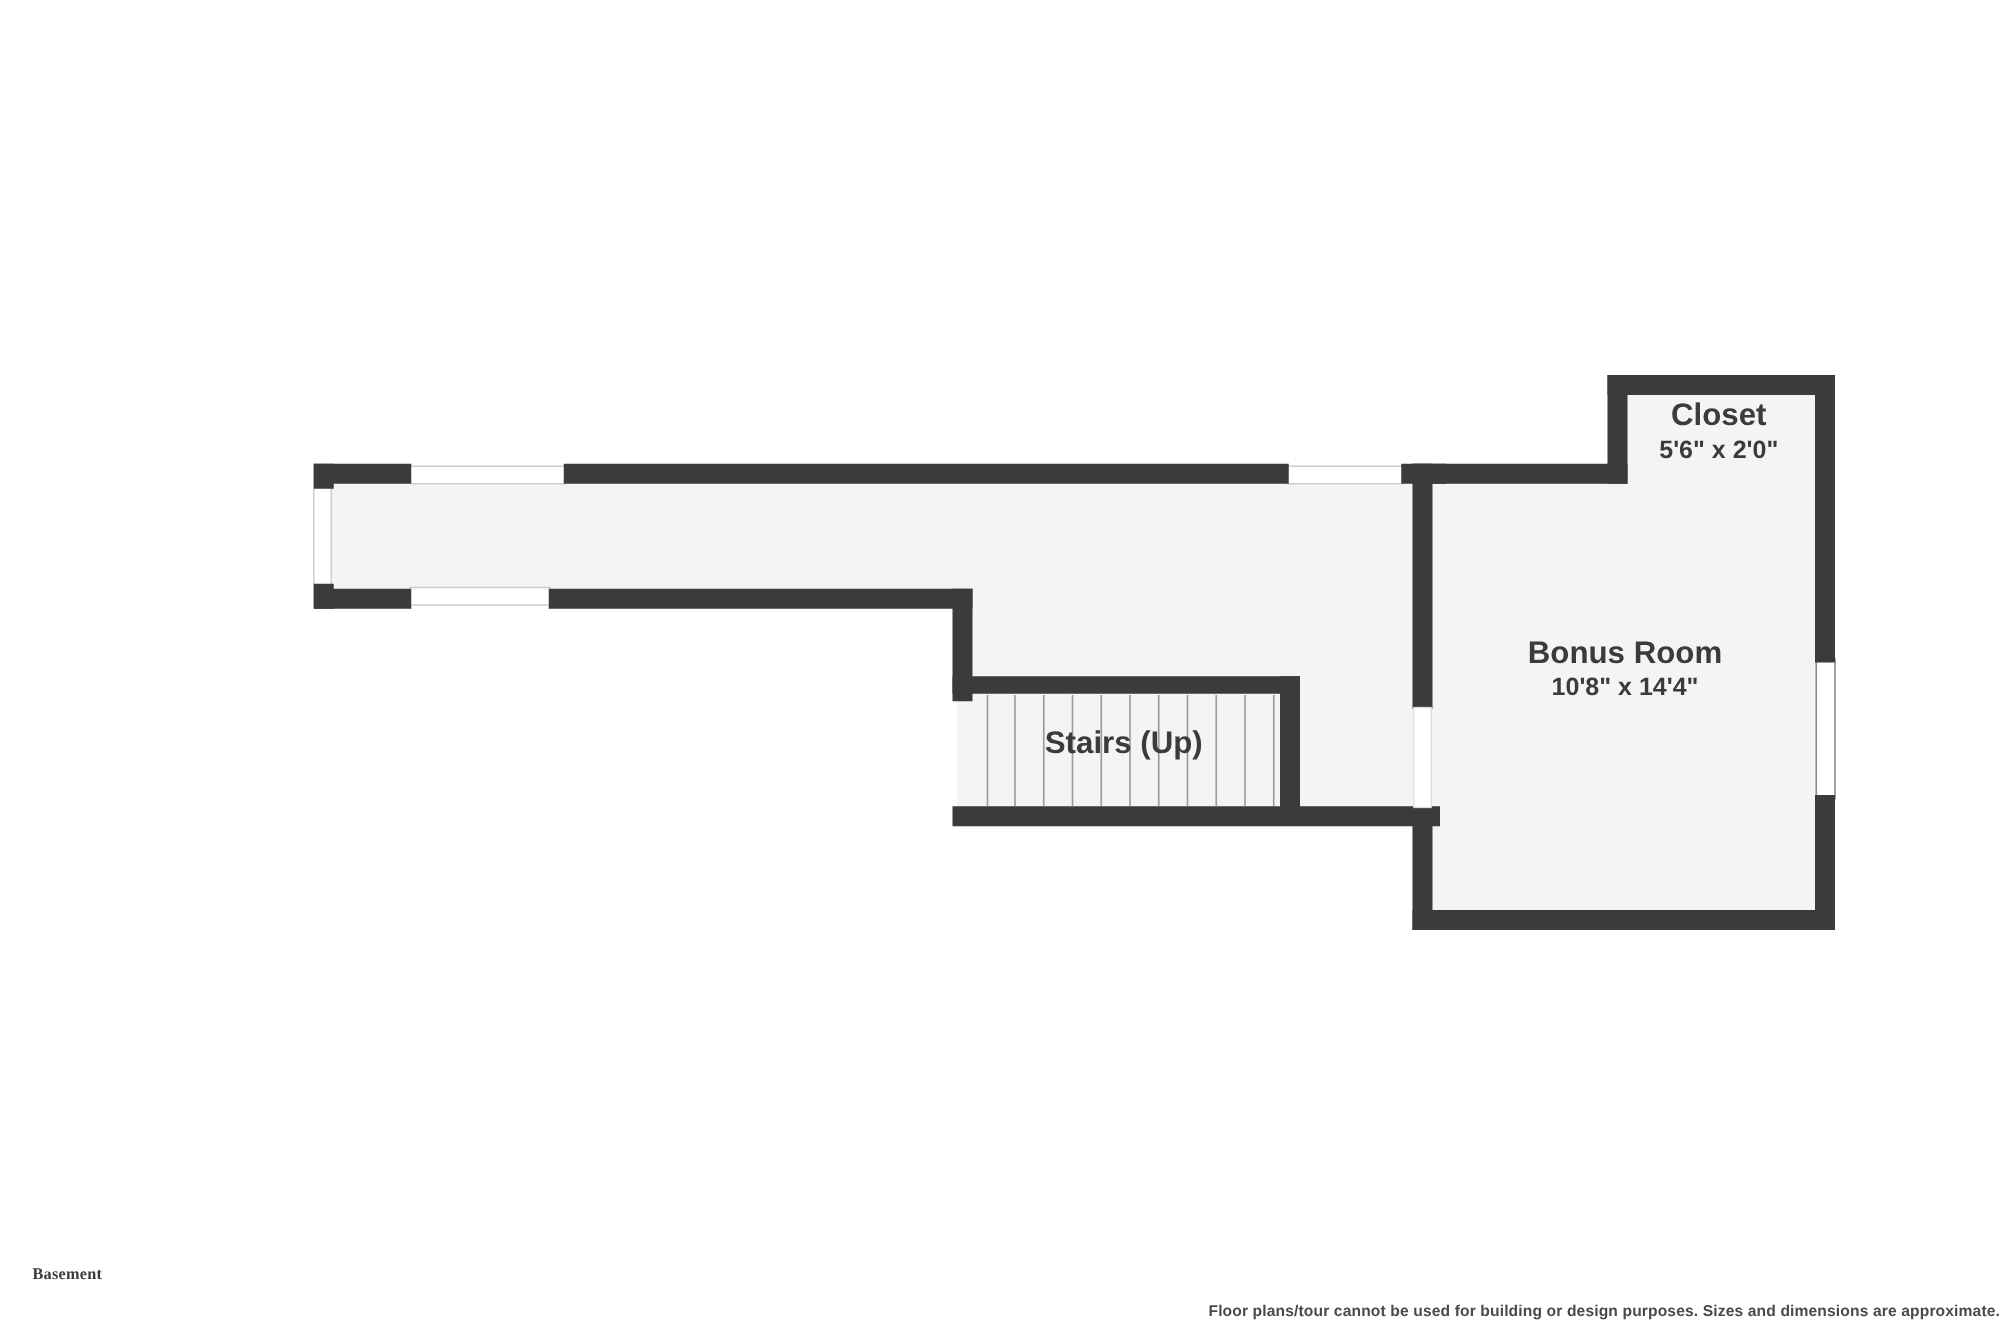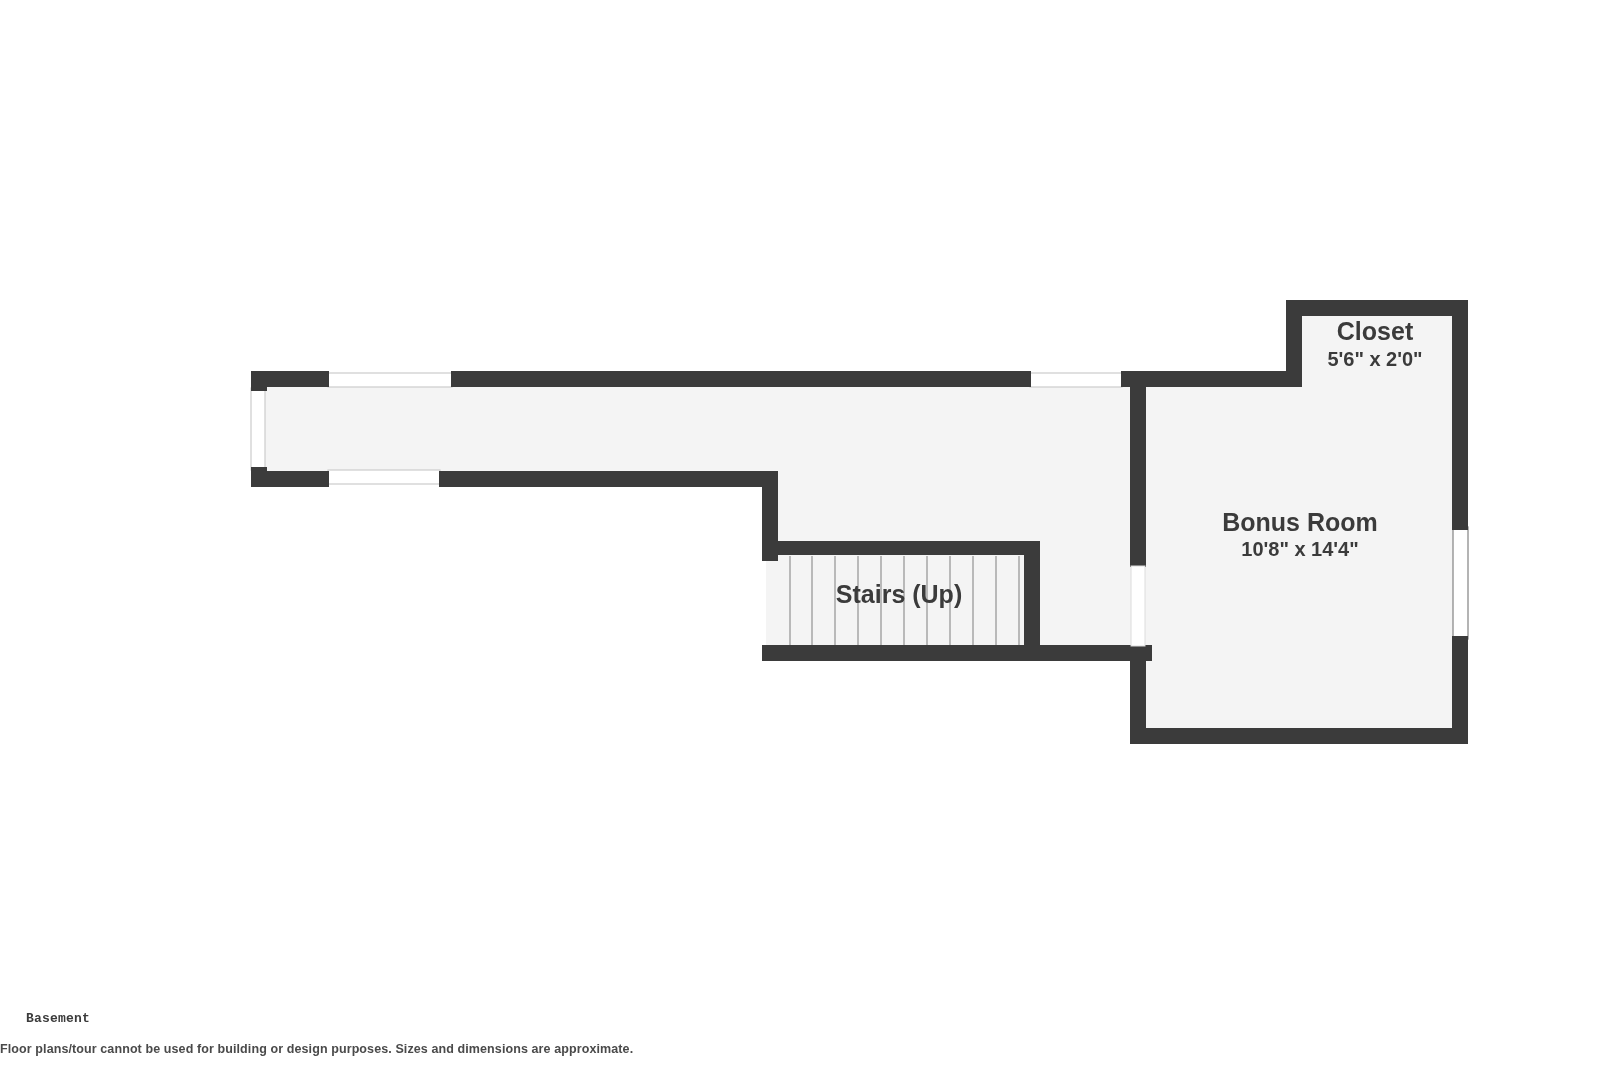--- a/index.html
+++ b/index.html
@@ -46,32 +46,32 @@
     font-weight: bold;
     font-size: 25px;
     fill: #3b3b3b;
     text-anchor: middle;
     dominant-baseline: middle;
   }
   .floor-caption {
     position: absolute;
     left: 26px;
     top: 1011px;
-    font-family: Liberation Mono, monospace;
+    font-family: Liberation Serif, serif;
     font-weight: bold;
     font-size: 13px;
     color: #3b3b3b;
     letter-spacing: 0.2px;
   }
   .disclaimer {
     position: absolute;
     left: 0;
     top: 1042px;
     width: 1600px;
-    text-align: left;
+    text-align: right;
     font-family: "Liberation Sans", sans-serif;
     font-weight: bold;
     font-size: 12.5px;
     color: #4a4a4a;
     letter-spacing: 0.1px;
   }
 </style>
 </head>
 <body>
 

